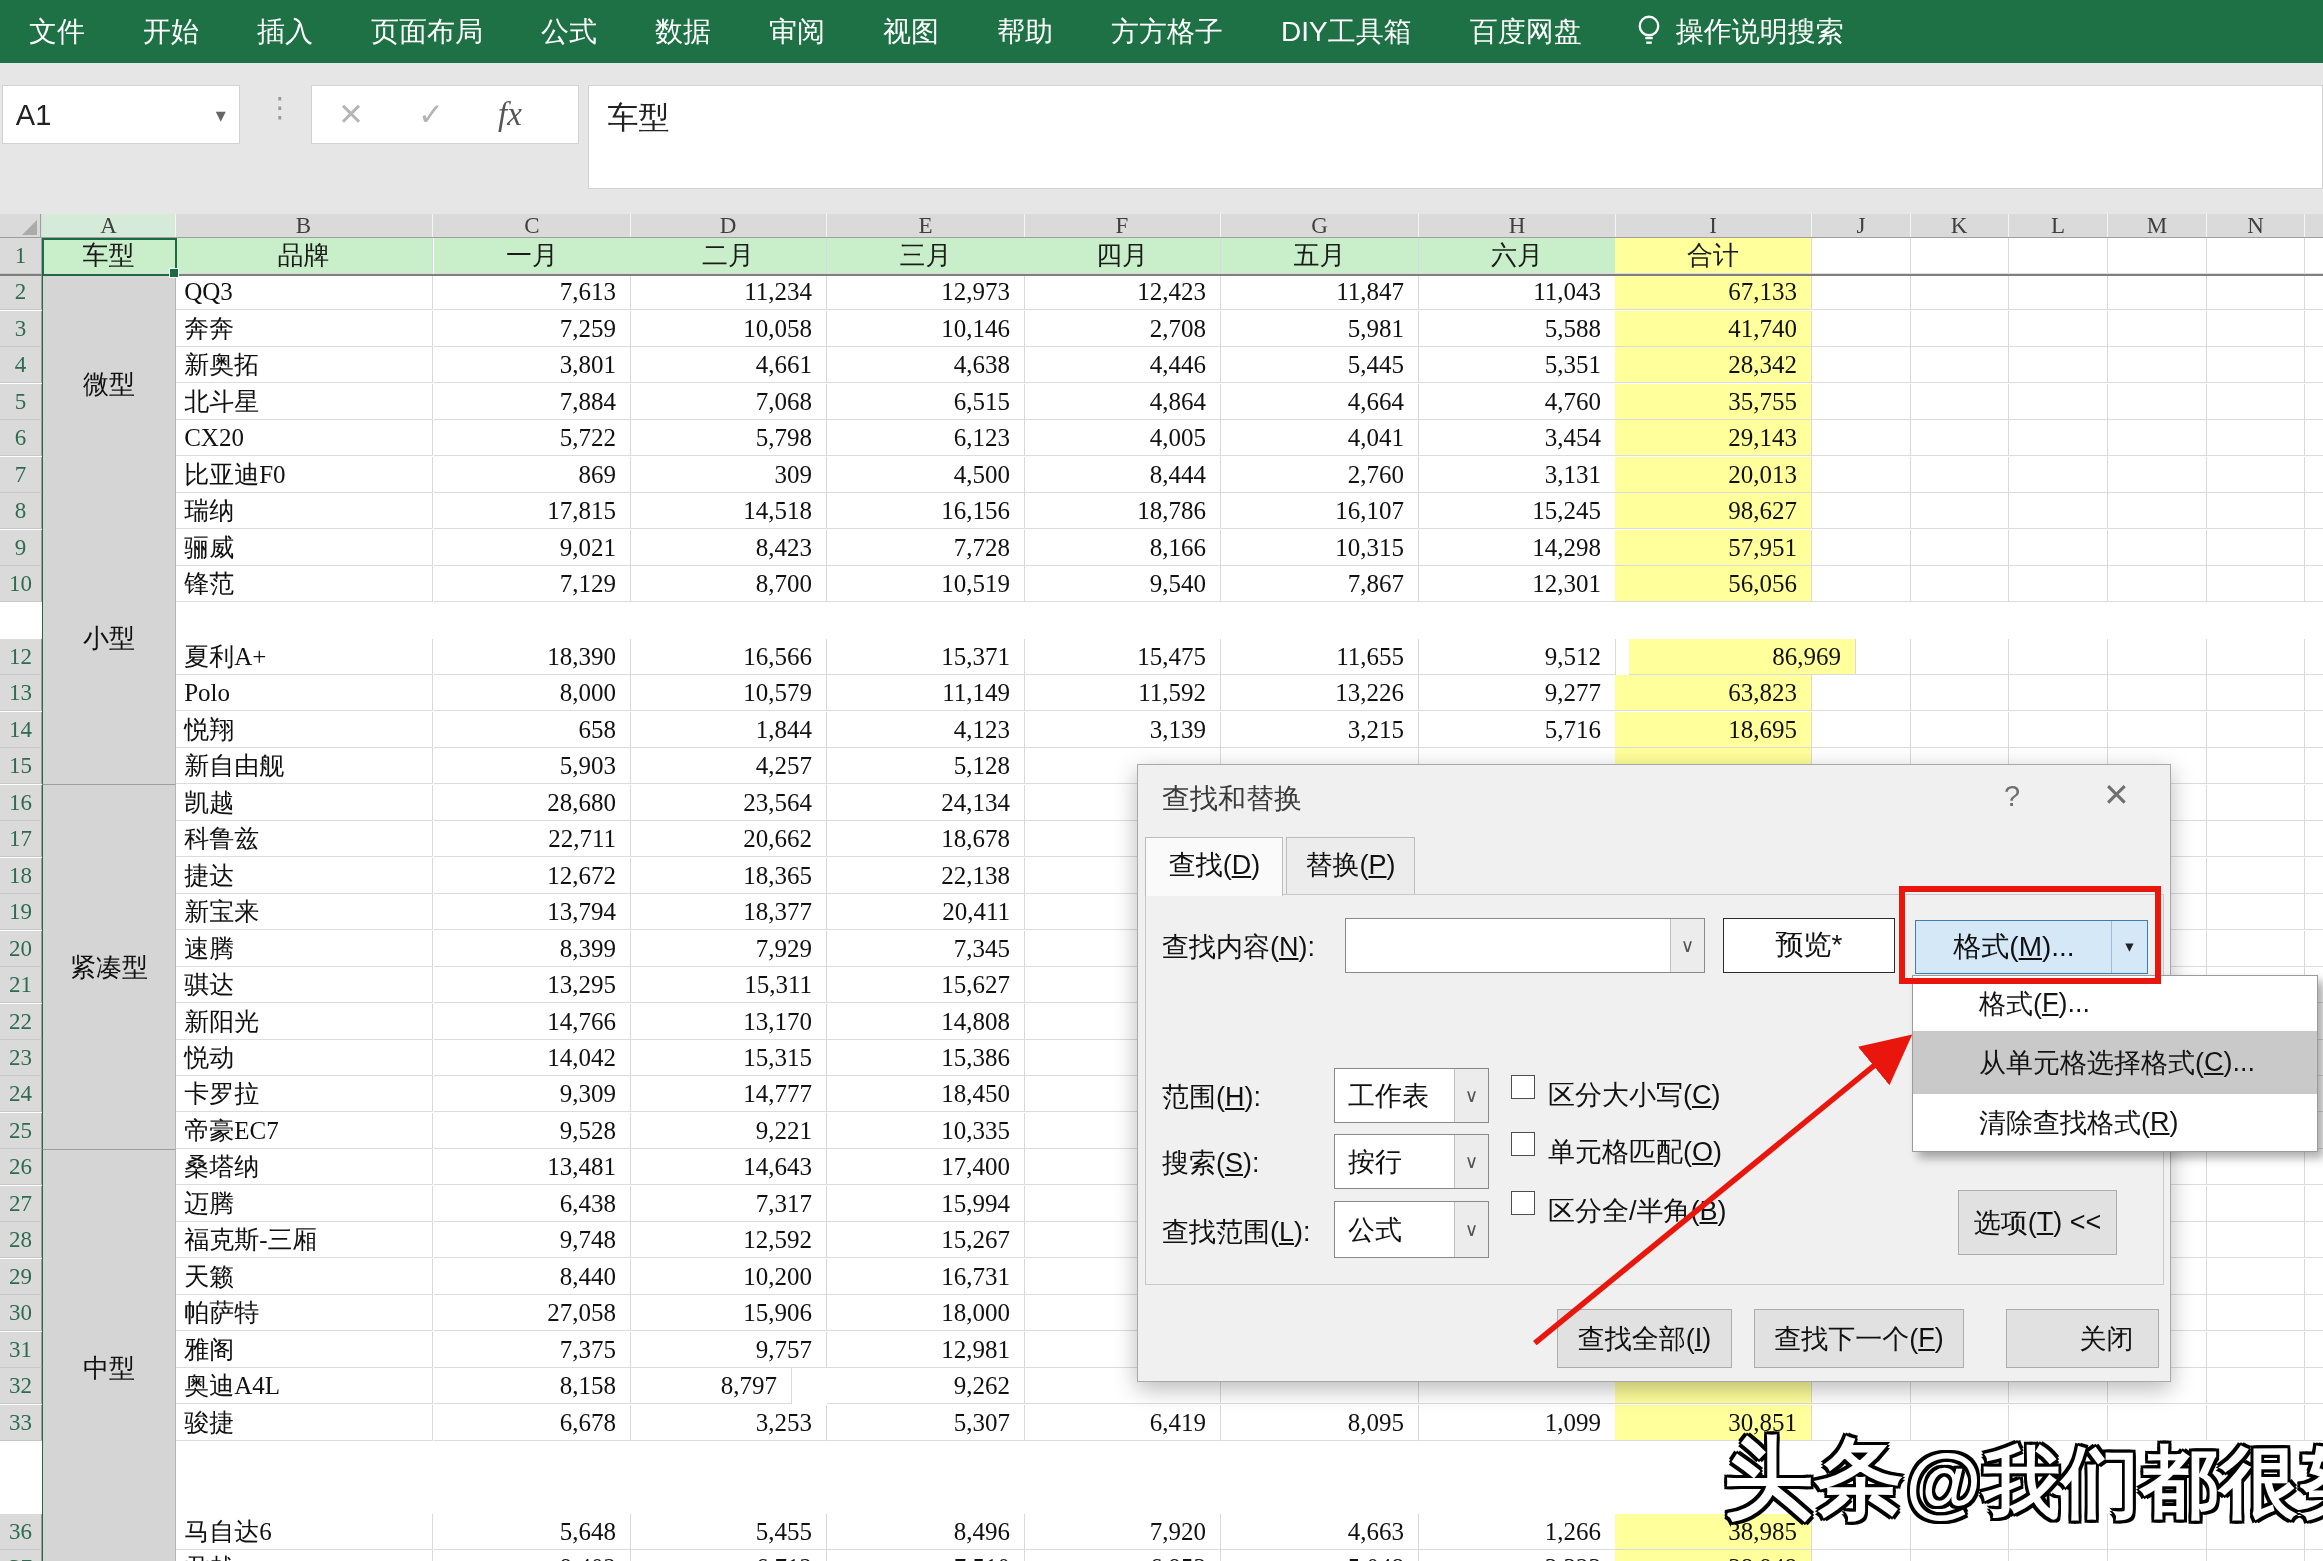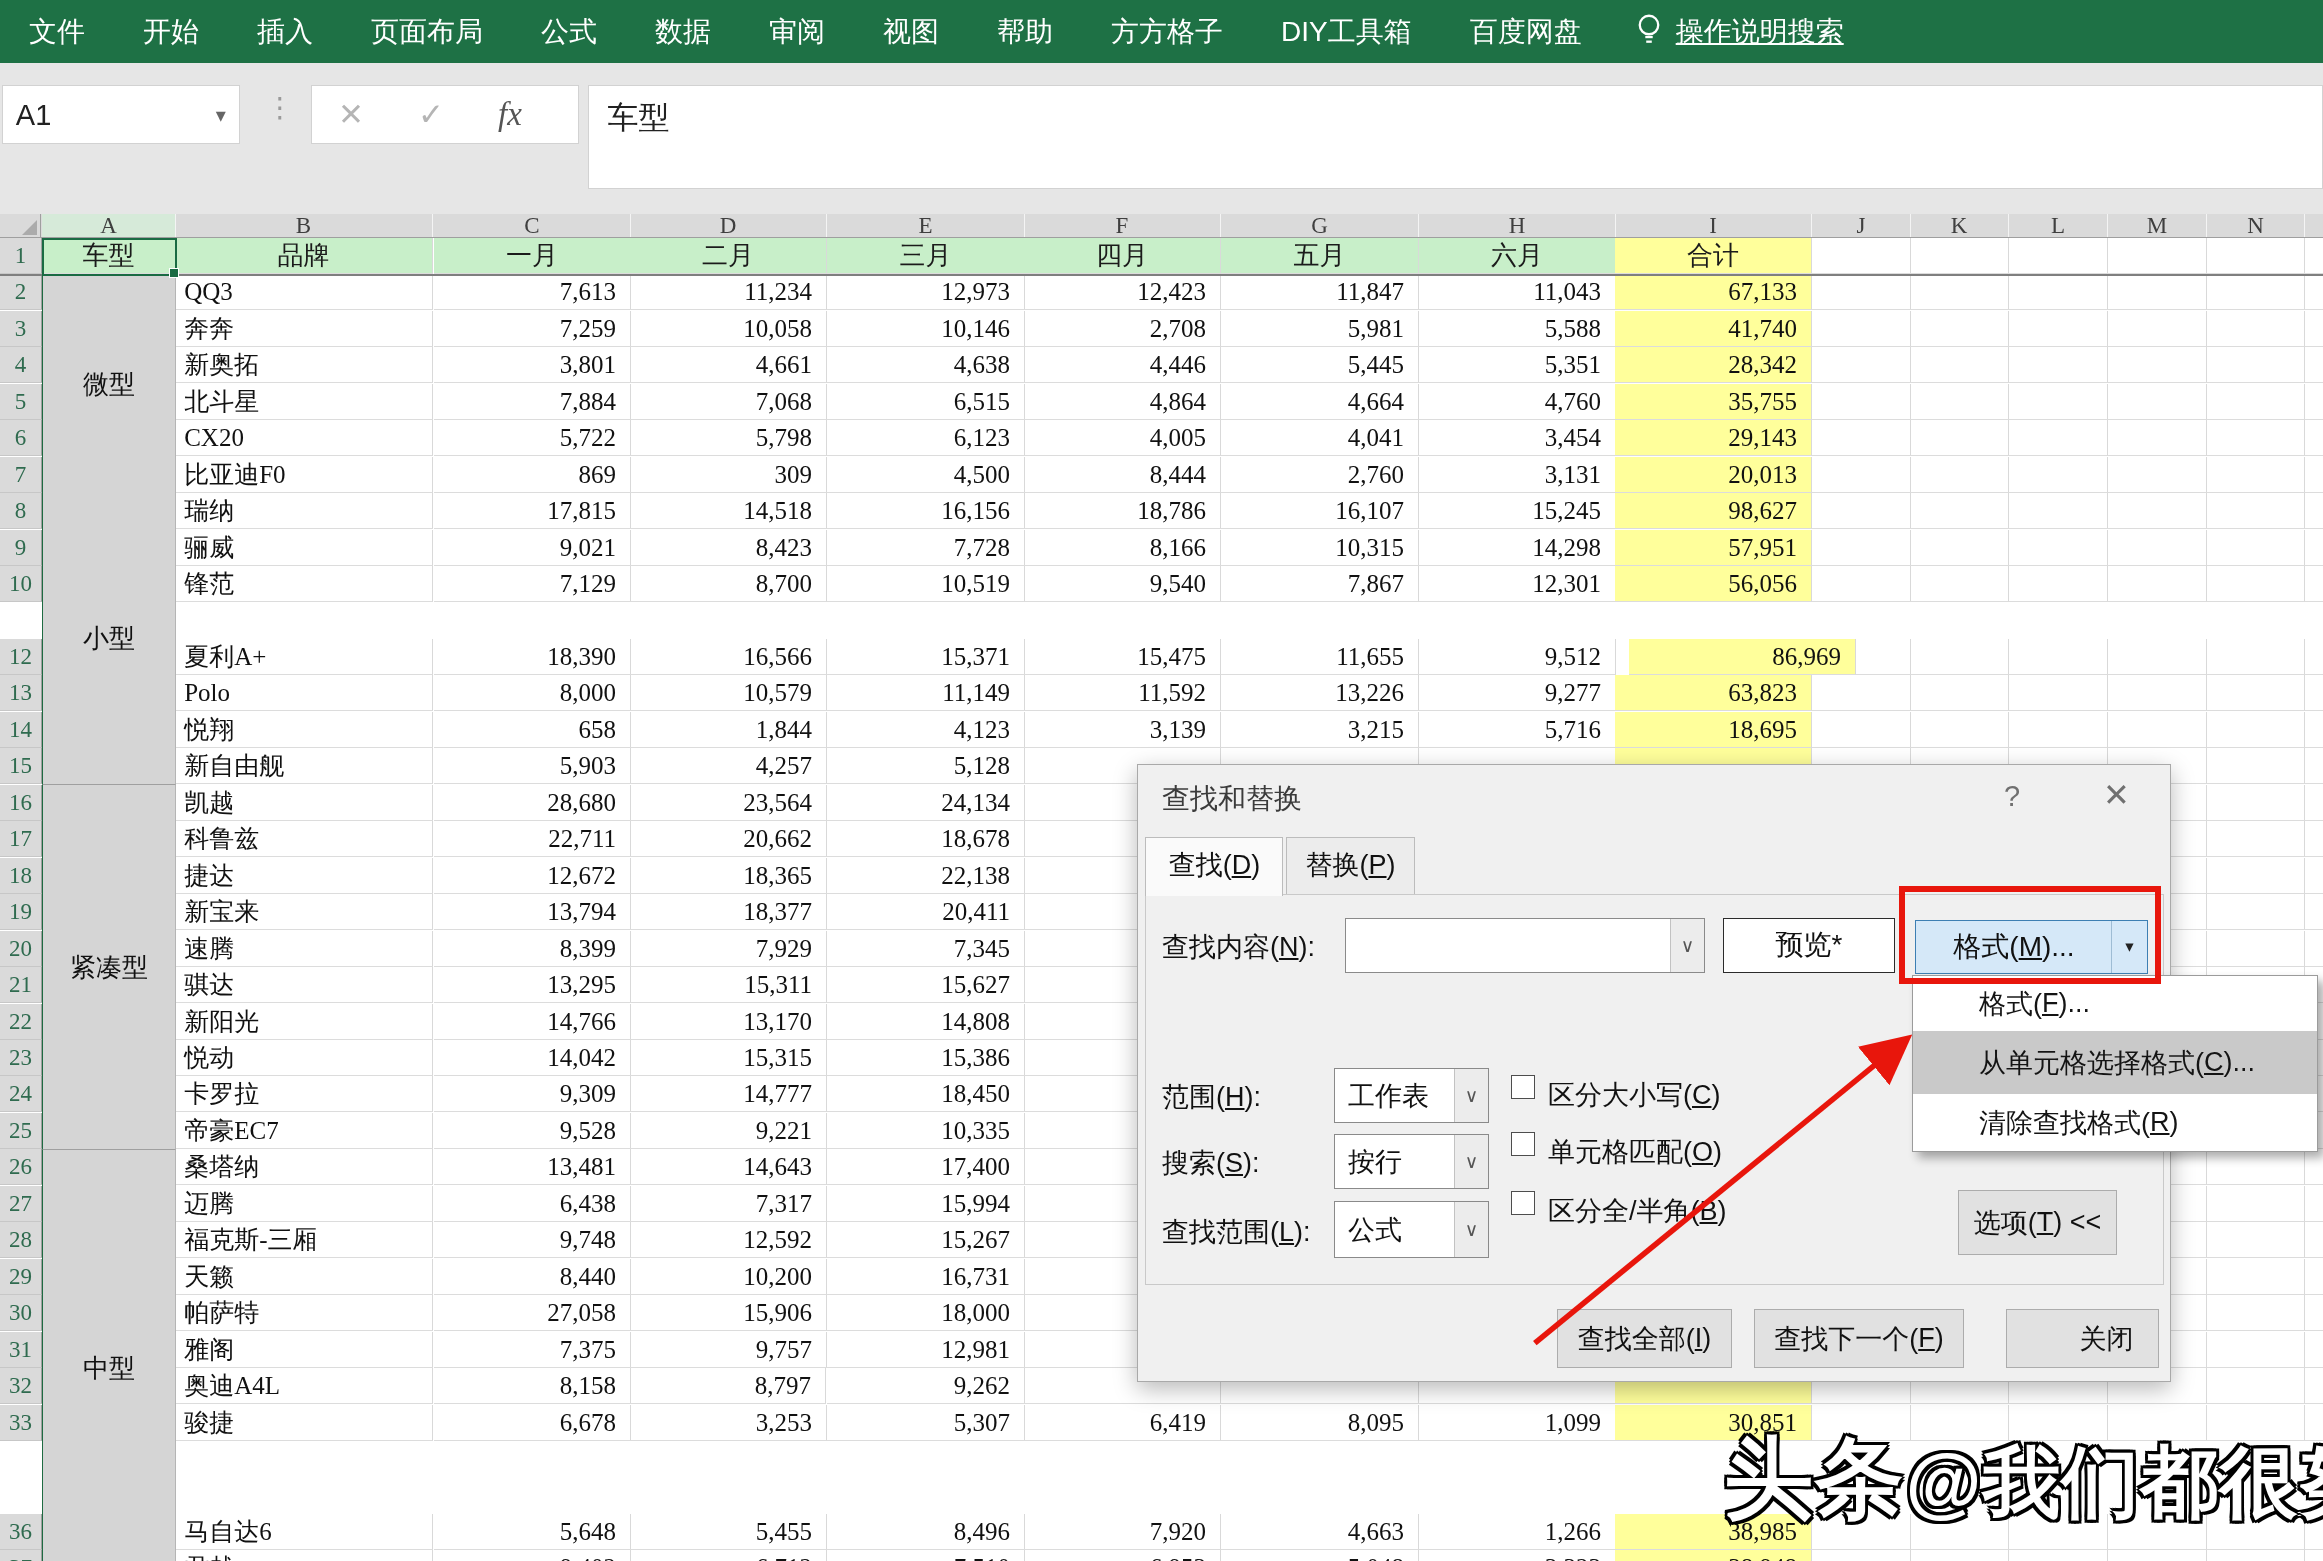--- a/index.html
+++ b/index.html
@@ -2,21 +2,21 @@
 <html style="font-size:14.8px"><head>
 <meta charset="utf-8">
 <style>
   html,body{margin:0;padding:0;}
   body{width:2323px;height:1562px;position:relative;overflow:hidden;background:#fff;
        font-family:"Liberation Sans","DejaVu Sans",sans-serif;}
   
   #ribbon{position:absolute;left:0;top:0;width:2323px;height:63px;background:#1e7145;
           display:flex;align-items:center;z-index:5;}
   .ribbon-tab{color:#fff;font-size:28px;padding:0 29px;line-height:63px;white-space:nowrap;}
-  #assist{display:flex;align-items:flex-start;color:#fff;font-size:28px;padding-left:24px;text-decoration:underline;}
+  #assist{display:flex;align-items:flex-end;color:#fff;font-size:28px;padding-left:24px;}
   #bulb{margin-right:13px;}
   
   #fstrip{position:absolute;left:0;top:63px;width:2323px;height:151px;background:#e6e6e6;z-index:4;}
   #namebox{position:absolute;left:1.8px;top:22px;width:238px;height:59px;background:#fff;border:0.9px solid #d2d2d2;
            font-size:29px;color:#222;line-height:59px;padding-left:13px;box-sizing:border-box;}
   #namebox .dd{position:absolute;right:13px;top:0;color:#666;font-size:20px;}
   #dots{position:absolute;left:266px;top:28px;color:#9a9a9a;font-size:28px;letter-spacing:0;}
   #fxbox{position:absolute;left:311px;top:22px;width:268px;height:59px;background:#fff;border:0.9px solid #d2d2d2;
          box-sizing:border-box;display:flex;align-items:center;}
   #fxbox .x{color:#b5b5b5;font-size:31px;margin-left:26px;}
@@ -670,21 +670,21 @@
       <div class="cell " style="left: 1910px; width: 99px; line-height: 36px;"></div>
       <div class="cell " style="left: 2009px; width: 99px; line-height: 36px;"></div>
       <div class="cell " style="left: 2108px; width: 99px; line-height: 36px;"></div>
       <div class="cell " style="left: 2207px; width: 98px; line-height: 36px;"></div>
       <div class="cell " style="left: 2305px; width: 18.5px; line-height: 36px;"></div>
     </div>
     <div class="row" style="top: 1130px; height: 36px;">
       <div class="rownum" style="line-height: 36px;">32</div>
       <div class="cell brand" style="left: 175px; width: 258px; line-height: 36px;">奥迪A4L</div>
       <div class="cell num" style="left: 434px; width: 197px; line-height: 36px;">8,158</div>
-      <div class="cell num" style="left: 630px; width: 196px; line-height: 36px;">8,797</div>
+      <div class="cell num" style="left: 630px; width: 162px; line-height: 36px;">8,797</div>
       <div class="cell num" style="left: 827px; width: 198px; line-height: 36px;">9,262</div>
       <div class="cell num" style="left: 1024px; width: 197px; line-height: 36px;"></div>
       <div class="cell num" style="left: 1221px; width: 198px; line-height: 36px;"></div>
       <div class="cell num" style="left: 1419px; width: 197px; line-height: 36px;"></div>
       <div class="cell num total" style="left: 1615px; width: 197px; line-height: 36px;"></div>
       <div class="cell " style="left: 1812px; width: 99px; line-height: 36px;"></div>
       <div class="cell " style="left: 1910px; width: 99px; line-height: 36px;"></div>
       <div class="cell " style="left: 2009px; width: 99px; line-height: 36px;"></div>
       <div class="cell " style="left: 2108px; width: 99px; line-height: 36px;"></div>
       <div class="cell " style="left: 2207px; width: 98px; line-height: 36px;"></div>

